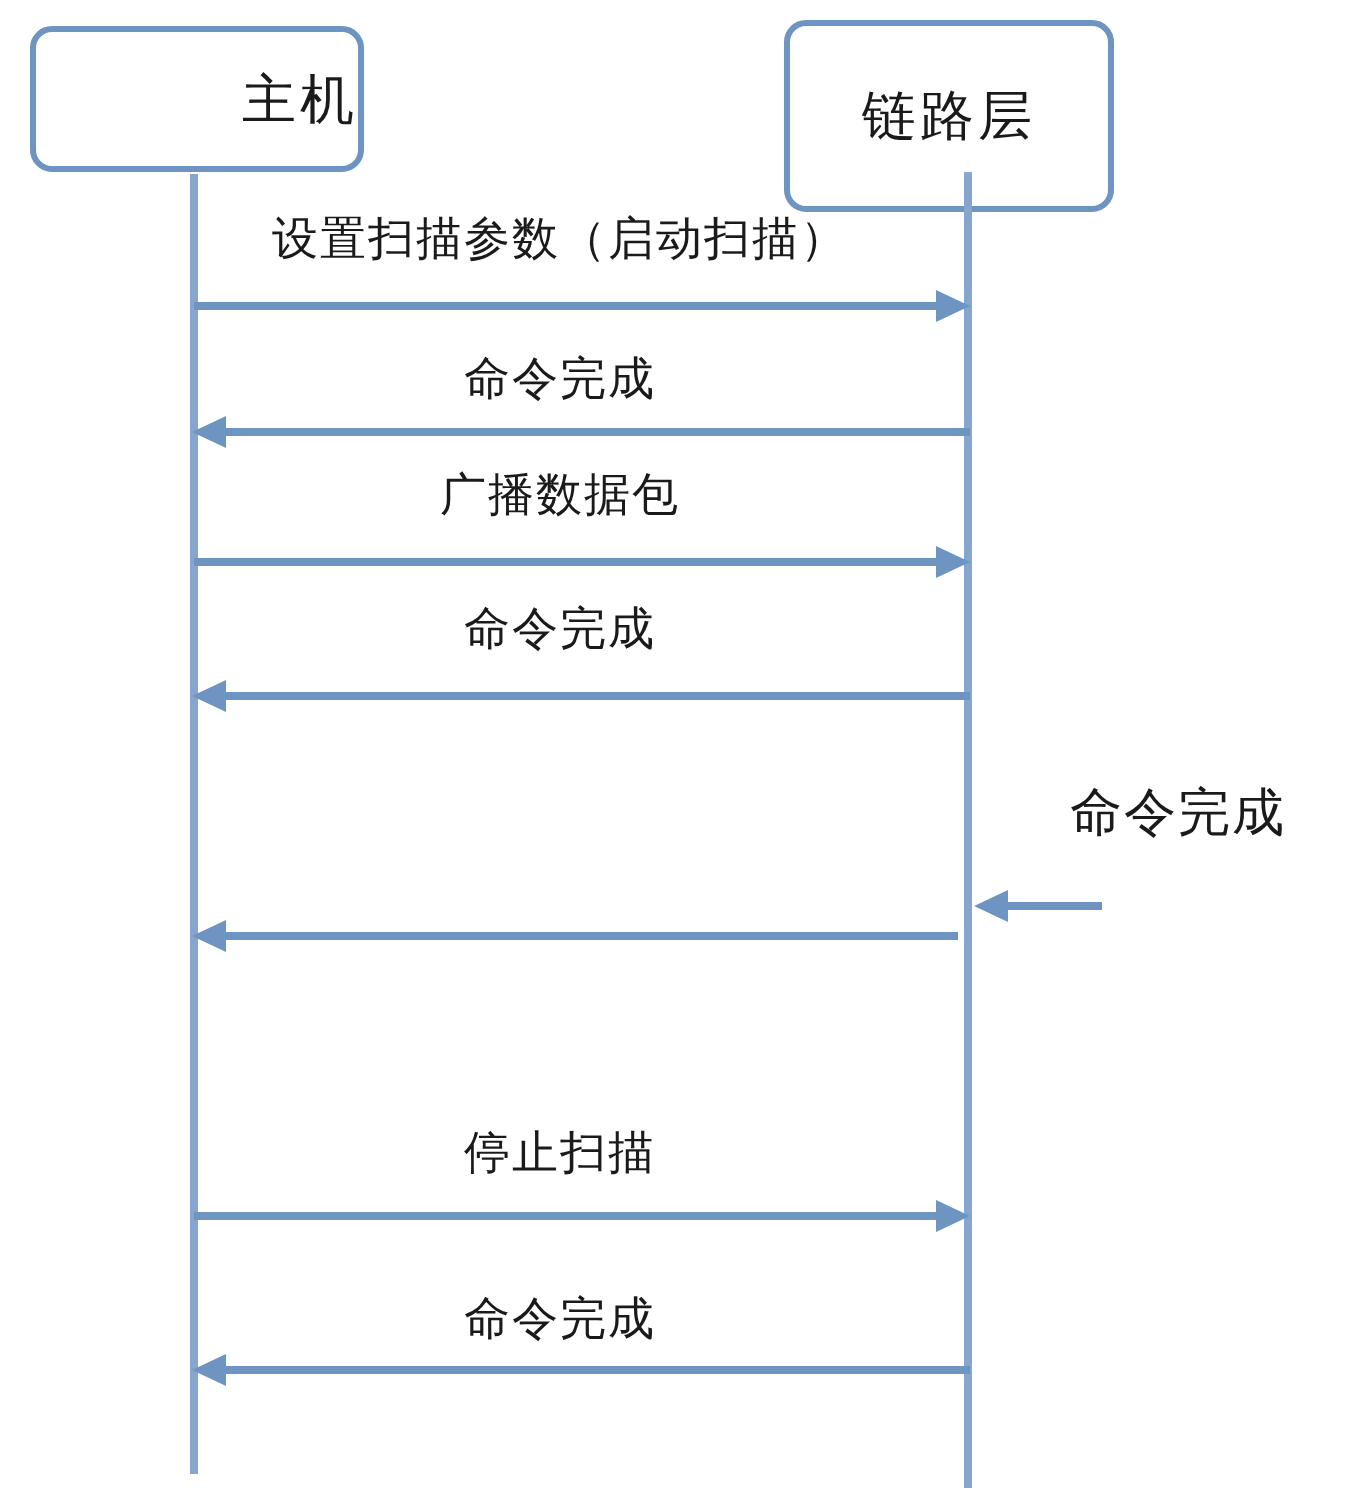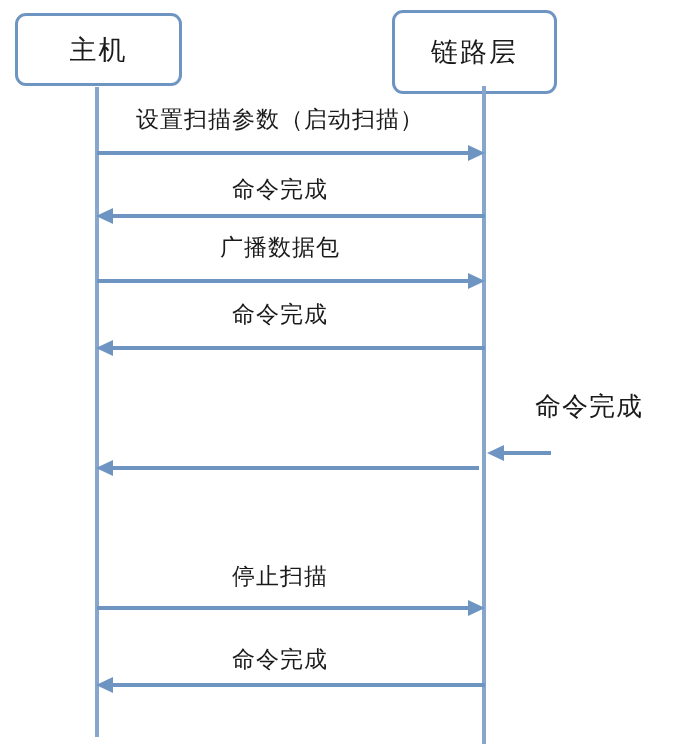--- a/index.html
+++ b/index.html
@@ -17,22 +17,22 @@
     box-sizing: border-box;
     border: 3px solid var(--stroke, #6e95c2);
     border-radius: 11px;
     display: flex;
     align-items: center;
     justify-content: center;
     font-size: 27px;
     letter-spacing: 2px;
     background: #ffffff;
   }
-  .actor-box.host { left: 15px; top: 13px; width: 167px; height: 73px; }
-  .actor-box.link { left: 392px; top: 10px; width: 165px; height: 84px; }
+  .actor-box.host { left: 15px; top: 13px; width: 167px; height: 73px; justify-content: flex-end; }
+  .actor-box.link { left: 392px; top: 10px; width: 165px; height: 96px; }
   .lifeline {
     position: absolute;
     width: 4px;
     background: var(--lifeline, #86a6ce);
   }
   .lifeline.host { left: 95px; top: 87px; height: 650px; }
   .lifeline.link { left: 482px; top: 86px; height: 658px; }
   .msg-label {
     position: absolute;
     left: 80px;

